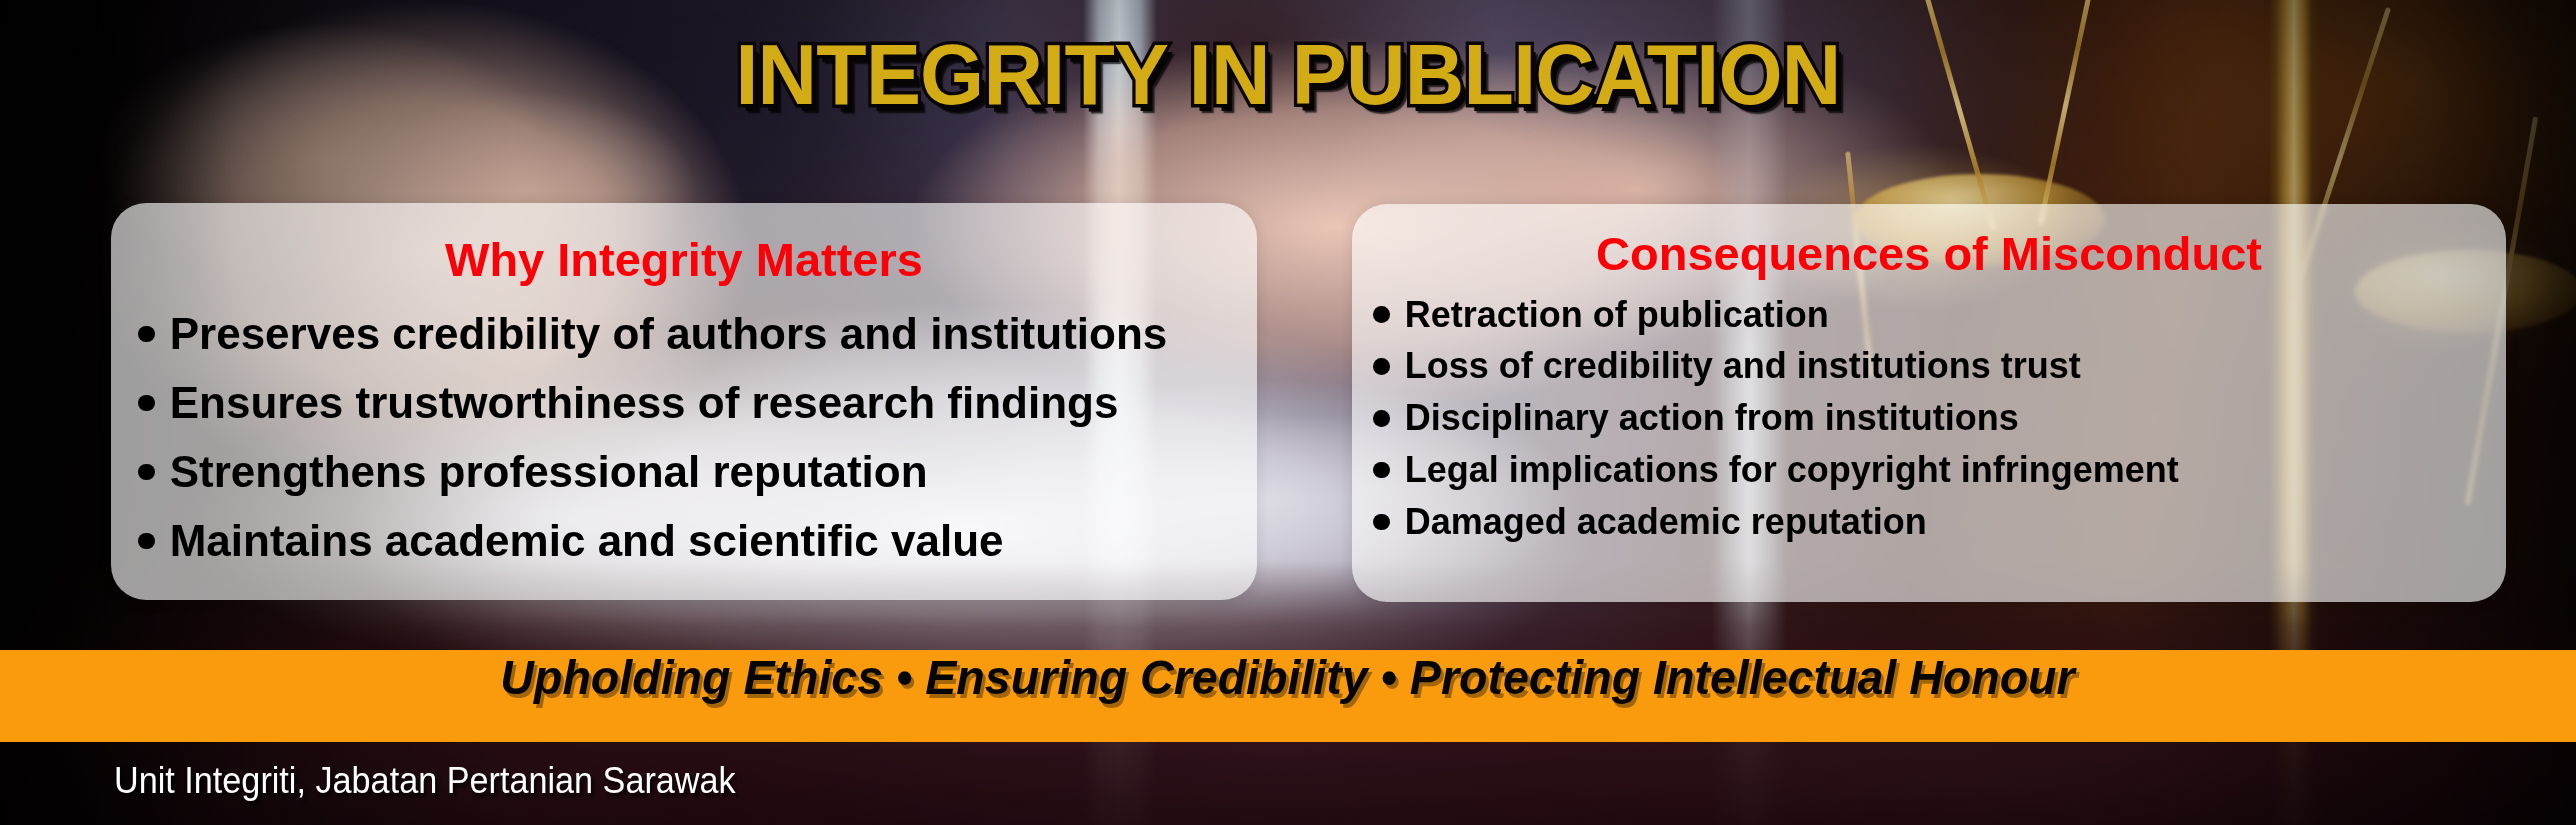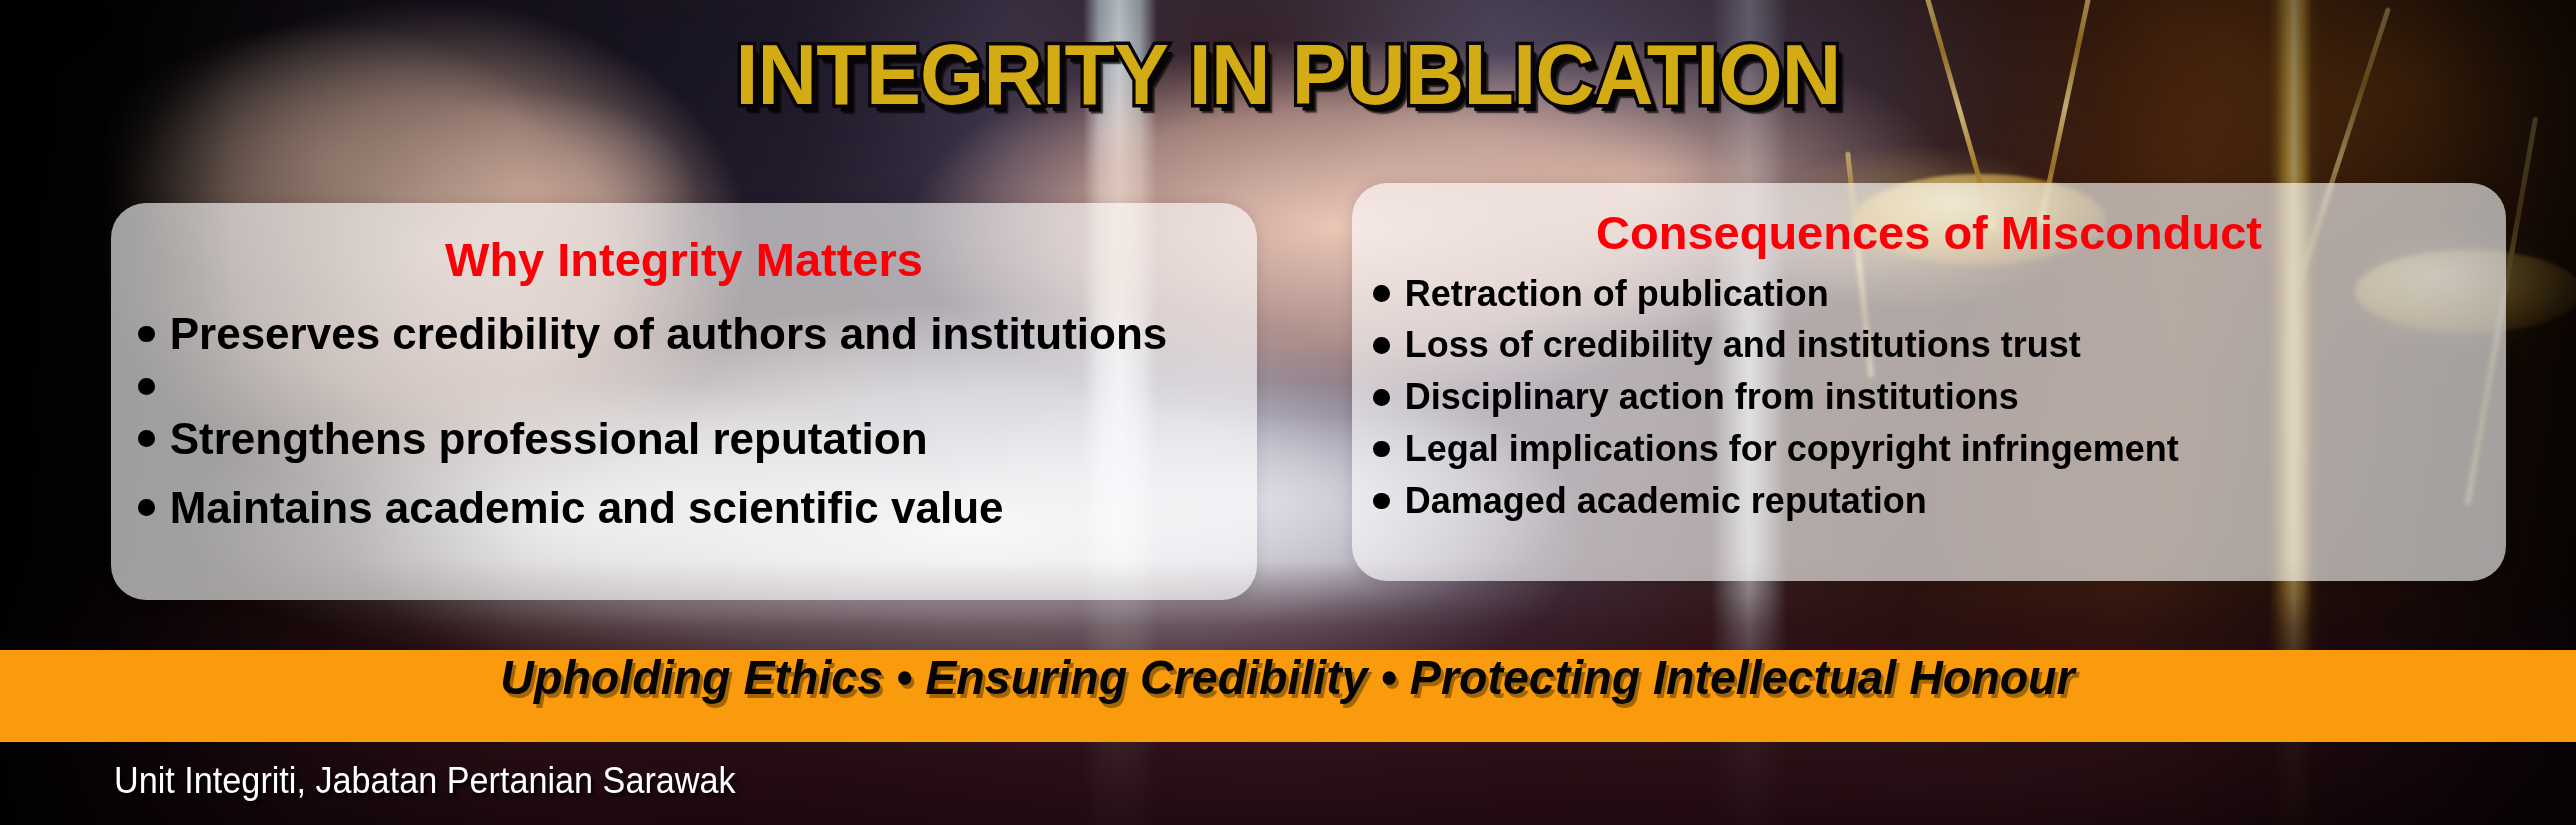--- a/index.html
+++ b/index.html
@@ -177,21 +177,21 @@
     overflow: hidden;
   }
   #card-left {
     left: 111px;
     top: 203px;
     width: 1146px;
     height: 397px;
   }
   #card-right {
     left: 1352px;
-    top: 183px;
+    top: 204px;
     width: 1154px;
     height: 398px;
   }
   .card-heading {
     color: #FB0007;
     font-weight: 700;
     text-align: center;
     line-height: 1;
     white-space: nowrap;
   }
@@ -300,20 +300,21 @@
 
   <div id="card-left" class="card">
     <div class="card-heading">Why Integrity Matters</div>
     <ul class="bullets">
       <li>
         <span class="dot"></span>
         <span>Preserves credibility of authors and institutions</span>
       </li>
       <li>
         <span class="dot"></span>
+        <span>Ensures trustworthiness of research findings</span>
       </li>
       <li>
         <span class="dot"></span>
         <span>Strengthens professional reputation</span>
       </li>
       <li>
         <span class="dot"></span>
         <span>Maintains academic and scientific value</span>
       </li>
     </ul>

